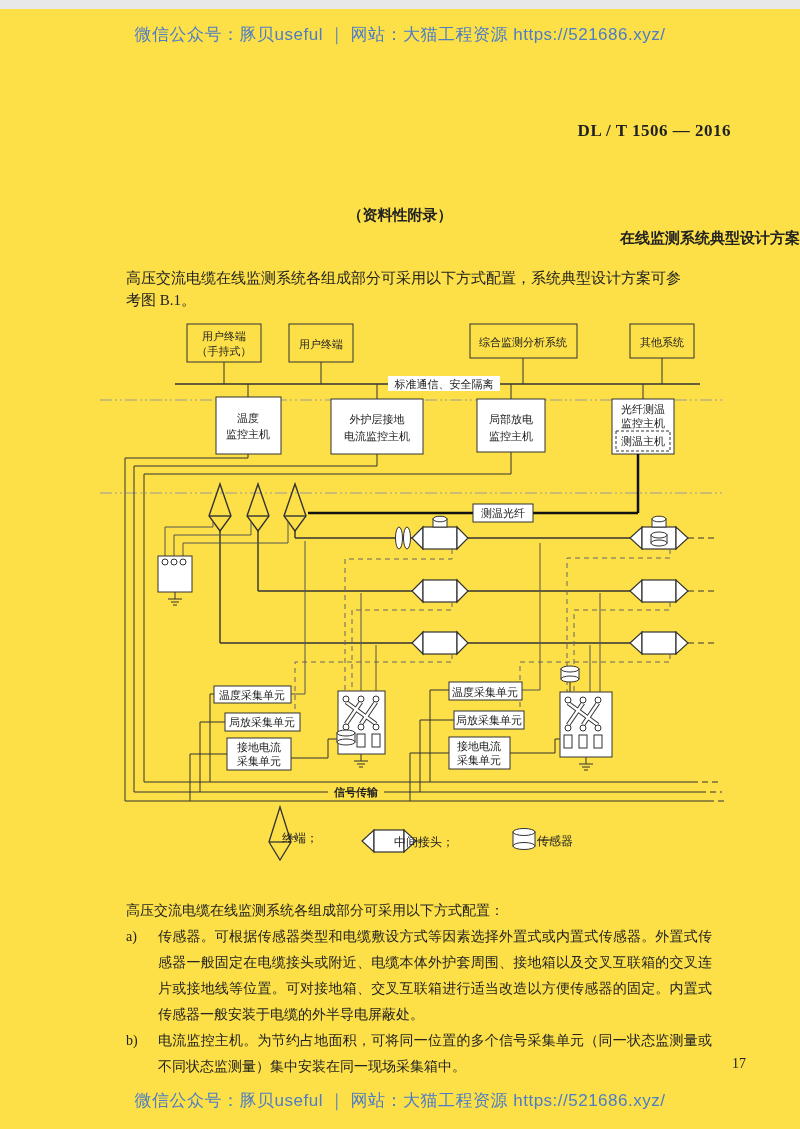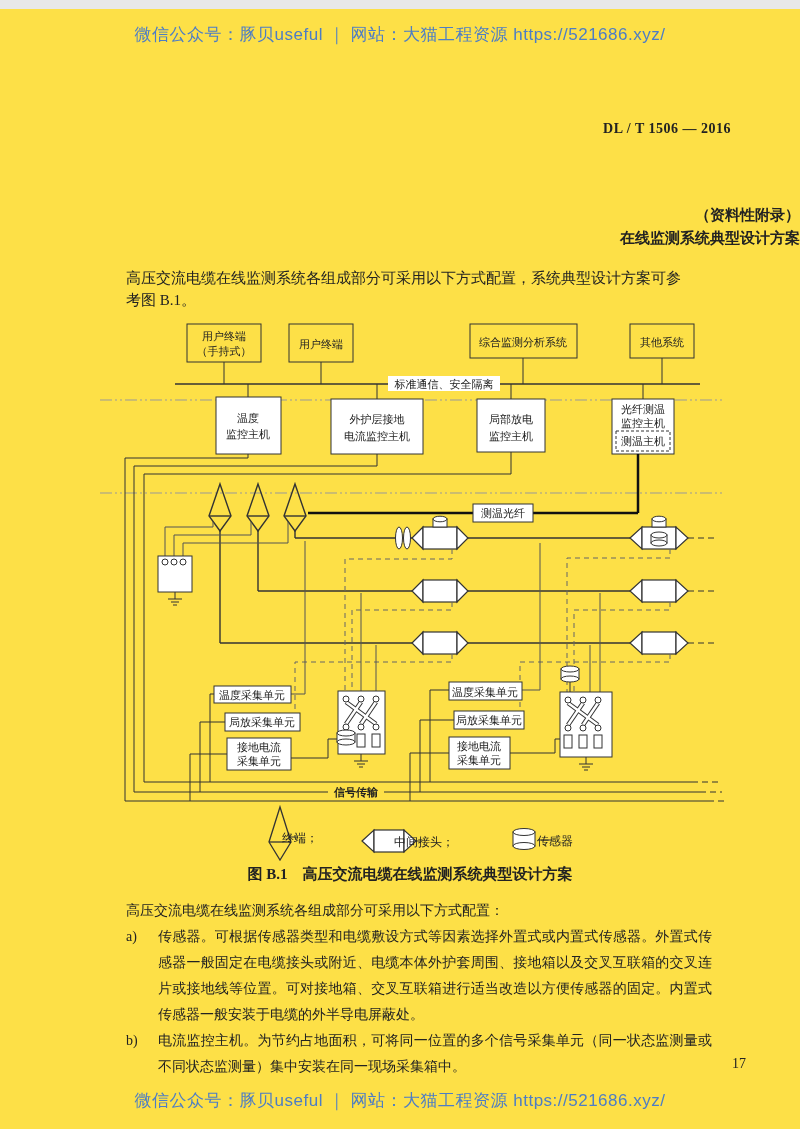--- a/index.html
+++ b/index.html
@@ -1,22 +1,22 @@
 <!DOCTYPE html>
 <html><head>
 <meta charset="utf-8">
 <style>
   html,body{margin:0;padding:0;background:#e8e8e8;}
   .page{position:relative;width:800px;height:1129px;background:#fde047;margin:9px auto;
         font-family:"Liberation Serif","DejaVu Serif",serif;color:#222;overflow:hidden;}
   .wm{position:absolute;left:0;width:800px;text-align:center;color:#4d7dc5;
       font-family:"Liberation Sans","DejaVu Sans",sans-serif;font-size:17px;letter-spacing:.5px;}
-  .docnum{position:absolute;top:112px;right:69px;font-weight:bold;font-size:14px;letter-spacing:.5px;}
+  .docnum{position:absolute;top:112px;right:69px;font-weight:bold;font-size:17px;letter-spacing:.5px;}
   .apx-title{position:absolute;top:172px;left:0;width:800px;text-align:center;font-weight:bold;font-size:16px;letter-spacing:2px;}
-  .apx-sub{position:absolute;top:197px;left:0;width:800px;text-align:right;font-weight:bold;font-size:15px;}
+  .apx-sub{position:absolute;top:197px;left:0;width:800px;text-align:center;font-weight:bold;font-size:15px;}
   .apx-sec{position:absolute;top:220px;left:0;width:800px;text-align:right;font-weight:bold;font-size:15px;}
   .intro{position:absolute;top:258px;left:126px;width:560px;font-size:15px;line-height:22px;}
   .diagram{position:absolute;top:300px;left:100px;width:625px;height:585px;}
   svg text{font-family:"Liberation Serif","DejaVu Serif",serif;fill:#222;font-size:11px;text-anchor:middle;}
   .caption{position:absolute;top:856px;left:100px;width:620px;text-align:center;font-weight:bold;font-size:15px;}
   .body-text{position:absolute;top:889px;left:126px;width:586px;font-size:14px;line-height:26px;text-align:justify;}
   .li{display:flex;}
   .li .lab{width:32px;flex:0 0 32px;}
   .li .txt{flex:1;}
   .pageno{position:absolute;top:1047px;left:732px;font-size:14px;}
@@ -316,21 +316,20 @@
     <text x="379" y="455">采集单元</text>
 
     <text x="256" y="487" style="font-weight:bold">信号传输</text>
 
     <text x="200" y="533" text-anchor="start" style="font-size:12px">终端；</text>
     <text x="324" y="537" text-anchor="start" style="font-size:12px">中间接头；</text>
     <text x="455" y="536" text-anchor="start" style="font-size:12px">传感器</text>
   </svg>
   </div>
 
-  <div class="caption">图 B.1　高压交流电缆在线监测系统典型设计方案</div>
 
   <div class="body-text">
     <div>高压交流电缆在线监测系统各组成部分可采用以下方式配置：</div>
     <div class="li">
       <span class="lab">a)</span>
       <span class="txt">传感器。可根据传感器类型和电缆敷设方式等因素选择外置式或内置式传感器。外置式传感器一般固定在电缆接头或附近、电缆本体外护套周围、接地箱以及交叉互联箱的交叉连片或接地线等位置。可对接地箱、交叉互联箱进行适当改造以方便传感器的固定。内置式传感器一般安装于电缆的外半导电屏蔽处。</span>
     </div>
     <div class="li">
       <span class="lab">b)</span>
       <span class="txt">电流监控主机。为节约占地面积，可将同一位置的多个信号采集单元（同一状态监测量或不同状态监测量）集中安装在同一现场采集箱中。</span>

